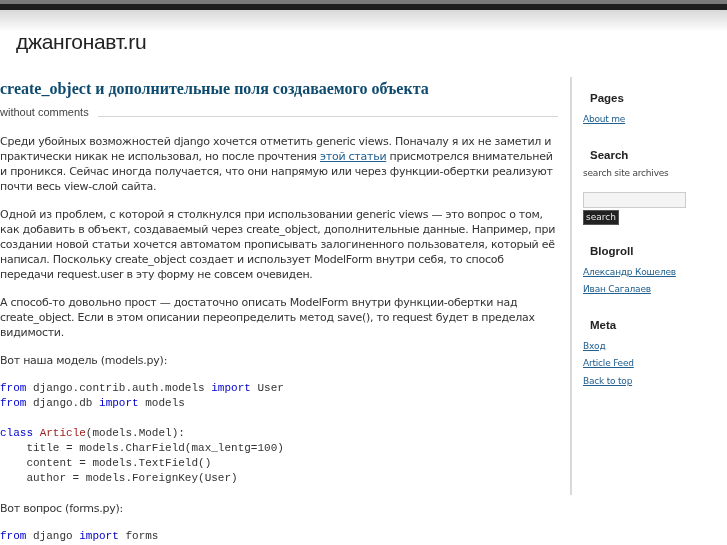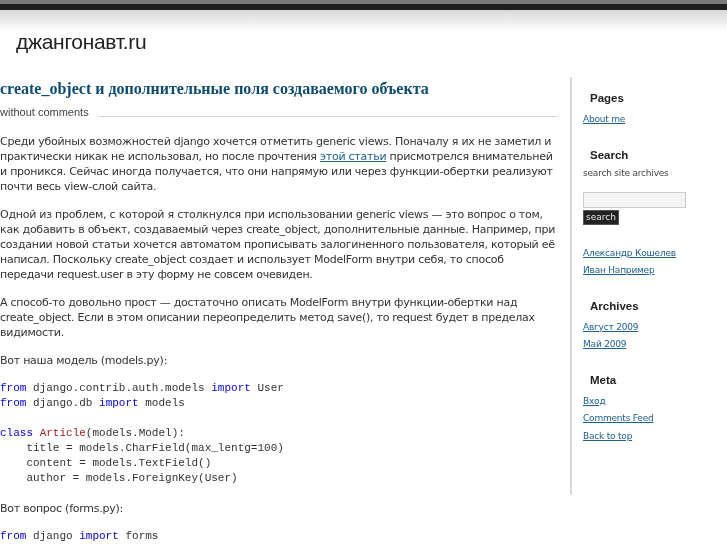--- a/index.html
+++ b/index.html
@@ -114,27 +114,23 @@
     <h3>Pages</h3>
     <a href="#">About me</a>
   </div>
   <div class="widget">
     <h3>Search</h3>
     <div class="desc">search site archives</div>
     <input class="search-input" type="text" value="" style="">
     <button class="search-btn">search</button>
   </div>
   <div class="widget">
+    <h3>Blogroll</h3>
     <a href="#">Александр Кошелев</a>
-    <a href="#">Иван Например</a>
-  </div>
-  <div class="widget">
-    <h3>Archives</h3>
-    <a href="#">Август 2009</a>
-    <a href="#">Май 2009</a>
+    <a href="#">Иван Сагалаев</a>
   </div>
   <div class="widget">
     <h3>Meta</h3>
     <a href="#">Вход</a>
-    <a href="#">Comments Feed</a>
+    <a href="#">Article Feed</a>
     <a href="#">Back to top</a>
   </div>
 </div>
 
 </body></html>

